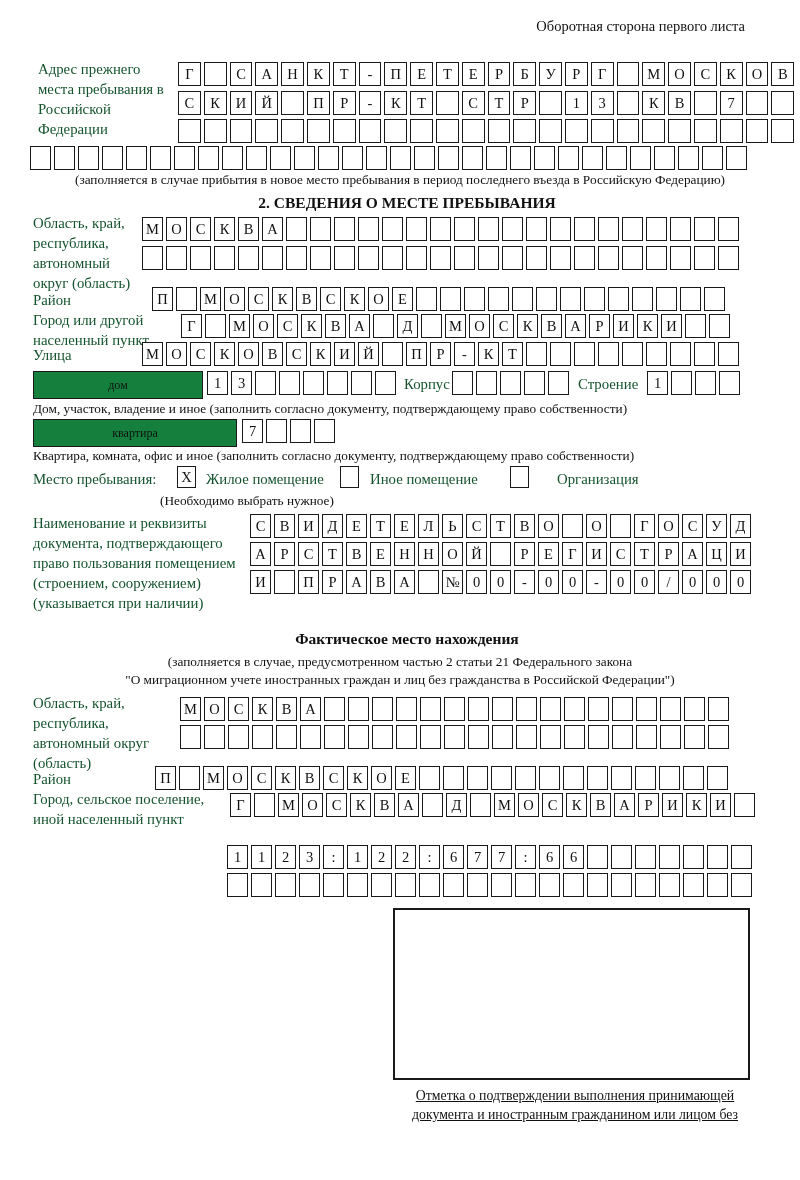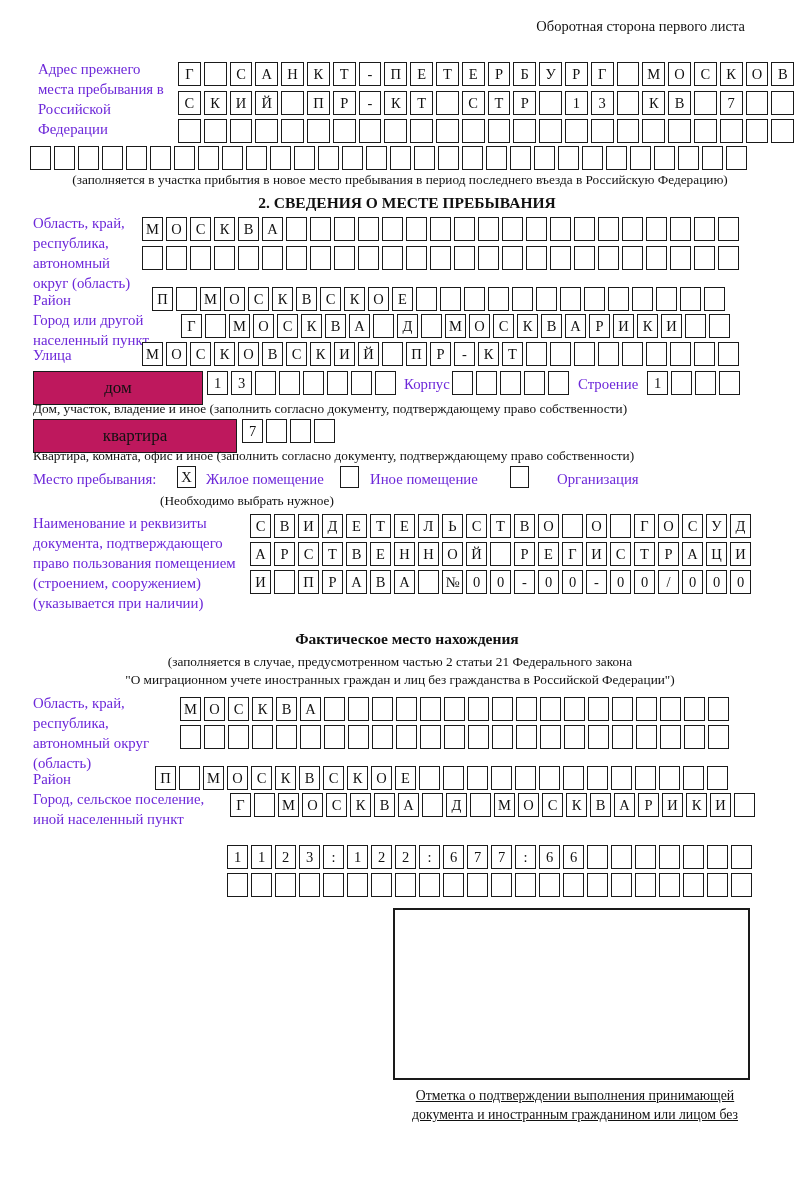--- a/index.html
+++ b/index.html
@@ -2,33 +2,33 @@
 <html><head>
 <meta charset="utf-8">
 <style>
   html,body{margin:0;padding:0;background:#fff;}
   .page{
     position:relative;width:800px;height:1180px;background:#ffffff;color:#111;
     font-family:"Liberation Serif", serif;overflow:hidden;
   }
   .page *{box-sizing:border-box;}
   .hdr{position:absolute;font-size:14.5px;}
-  .lbl{position:absolute;font-size:14.8px;line-height:1.35;color:#6d28d9;}
+  .lbl{position:absolute;font-size:14.8px;line-height:1.35;color:#14532d;}
   .cap{position:absolute;font-size:13.3px;color:#111;}
   .title{position:absolute;left:0;width:800px;text-align:center;font-weight:bold;font-size:15.5px;margin-left:7px;}
   .cellrow{position:absolute;display:flex;gap:3px;}
   .cell{
     width:21px;height:24px;border:1.8px solid #1a1a1a;background:#fff;
     display:flex;align-items:center;justify-content:center;
     font-size:14.5px;line-height:1;flex:0 0 auto;
   }
   .cellrow.wide .cell{width:22.8px;}
   .fieldbox{
-    position:absolute;height:34px;border:1.8px solid #1a1a1a;background:#be185d;
-    display:flex;align-items:center;justify-content:center;font-size:17px;
+    position:absolute;height:28px;border:1.8px solid #1a1a1a;background:#15803d;
+    display:flex;align-items:center;justify-content:center;font-size:12px;
   }
   .chk{
     position:absolute;width:19px;height:22px;border:1.8px solid #1a1a1a;background:#fff;
     display:flex;align-items:center;justify-content:center;font-size:14.5px;
   }
   .stampbox{position:absolute;border:2px solid #1a1a1a;background:#fff;}
   .stampcap{position:absolute;font-size:13.8px;line-height:1.4;text-align:center;text-decoration:underline;}
 </style>
 </head>
 <body>
@@ -141,21 +141,21 @@
       <div class="cell"></div>
       <div class="cell"></div>
       <div class="cell"></div>
       <div class="cell"></div>
       <div class="cell"></div>
       <div class="cell"></div>
       <div class="cell"></div>
       <div class="cell"></div>
       <div class="cell"></div>
     </div>
-  <div class="cap" style="left:0;top:172px;width:800px;text-align:center">(заполняется в участка прибытия в новое место пребывания в период последнего въезда в Российскую Федерацию)</div>
+  <div class="cap" style="left:0;top:172px;width:800px;text-align:center">(заполняется в случае прибытия в новое место пребывания в период последнего въезда в Российскую Федерацию)</div>
 
   <div class="title" style="top:194px">2. СВЕДЕНИЯ О МЕСТЕ ПРЕБЫВАНИЯ</div>
 
   <div class="lbl" style="left:33px;top:214px;width:112px">Область, край, республика, автономный округ (область)</div>
   <div class="cellrow" style="left:142px;top:217px">
       <div class="cell">М</div>
       <div class="cell">О</div>
       <div class="cell">С</div>
       <div class="cell">К</div>
       <div class="cell">В</div>

